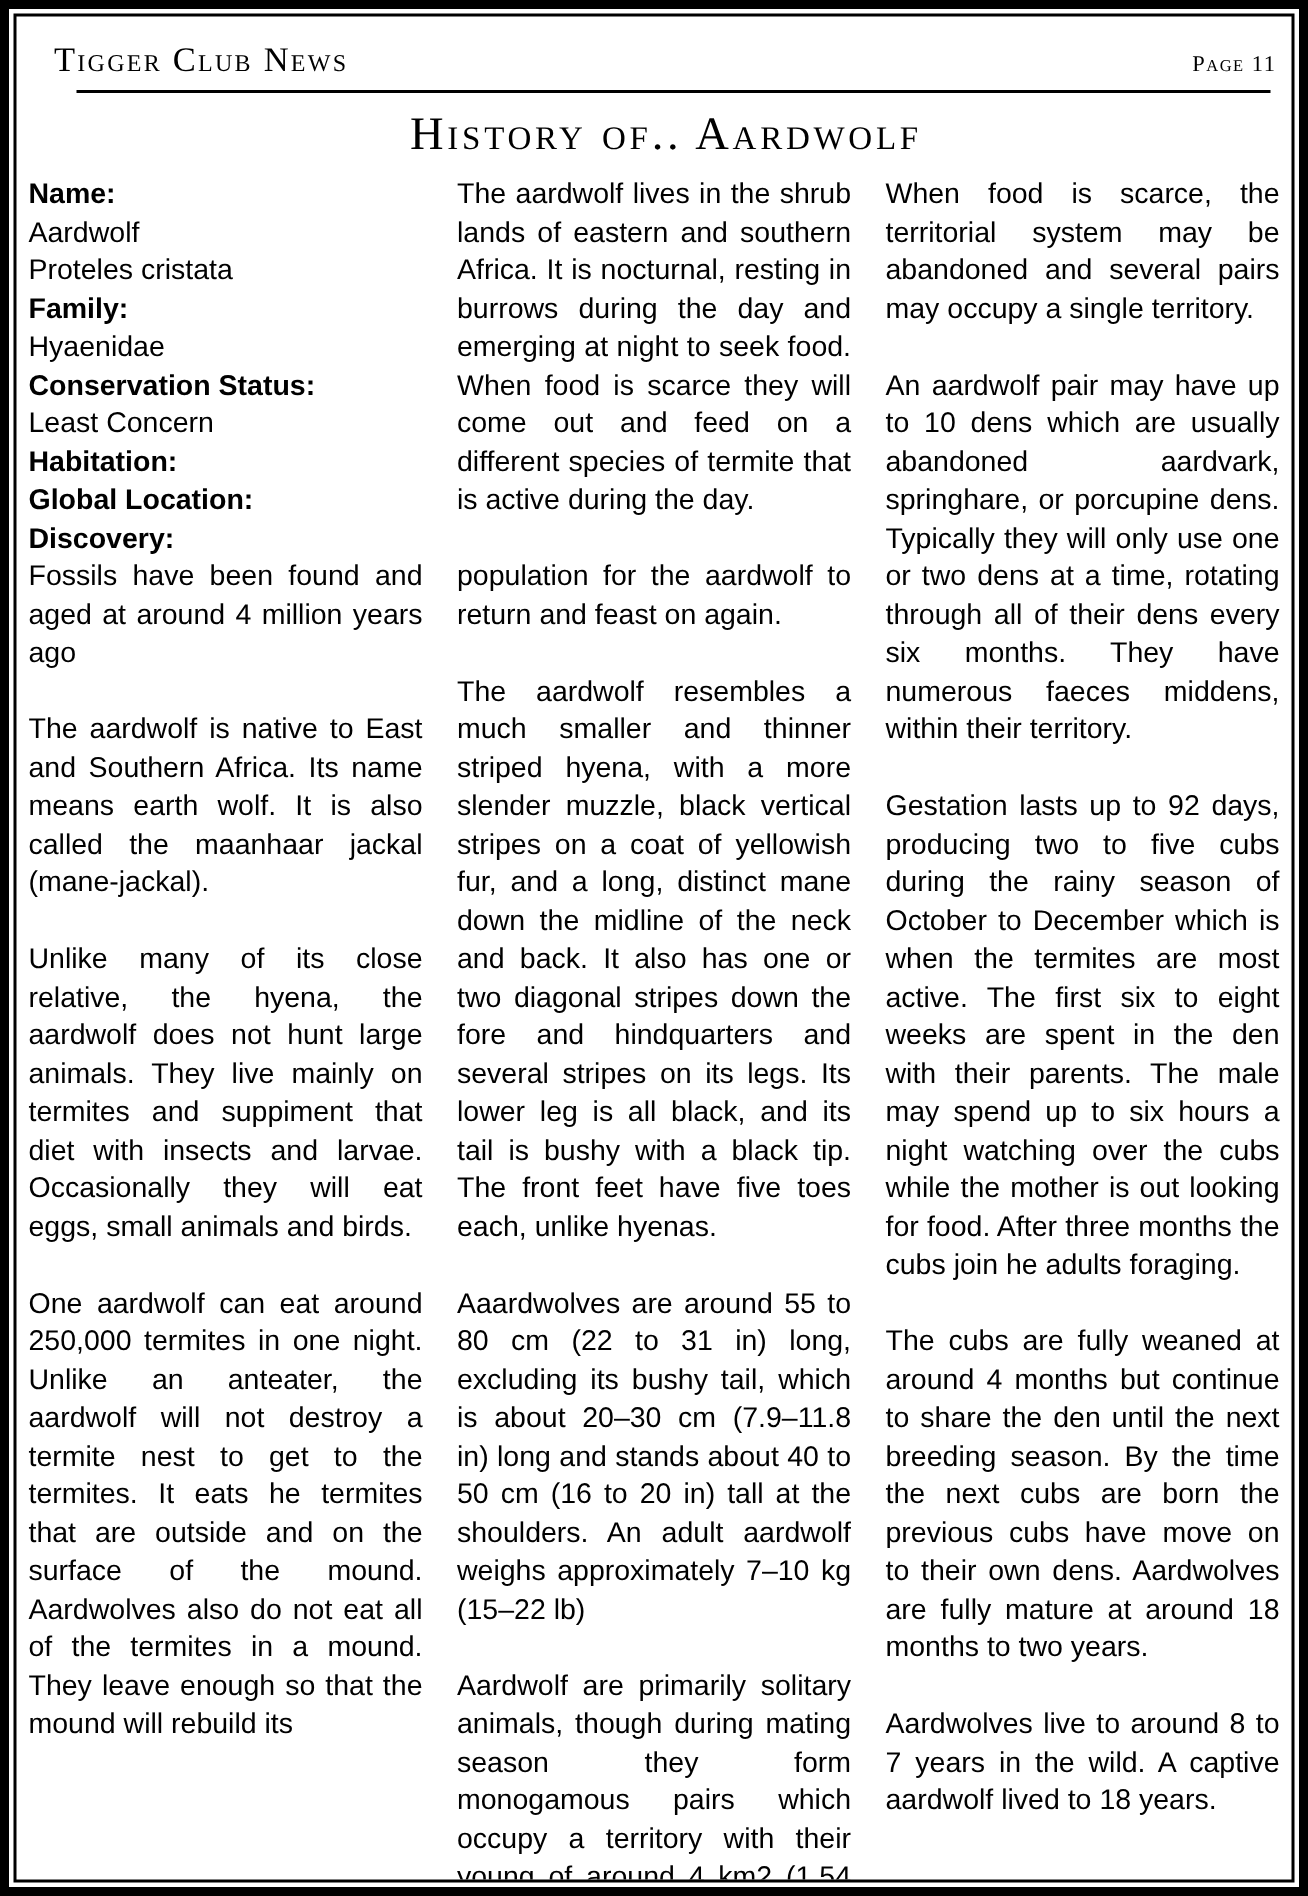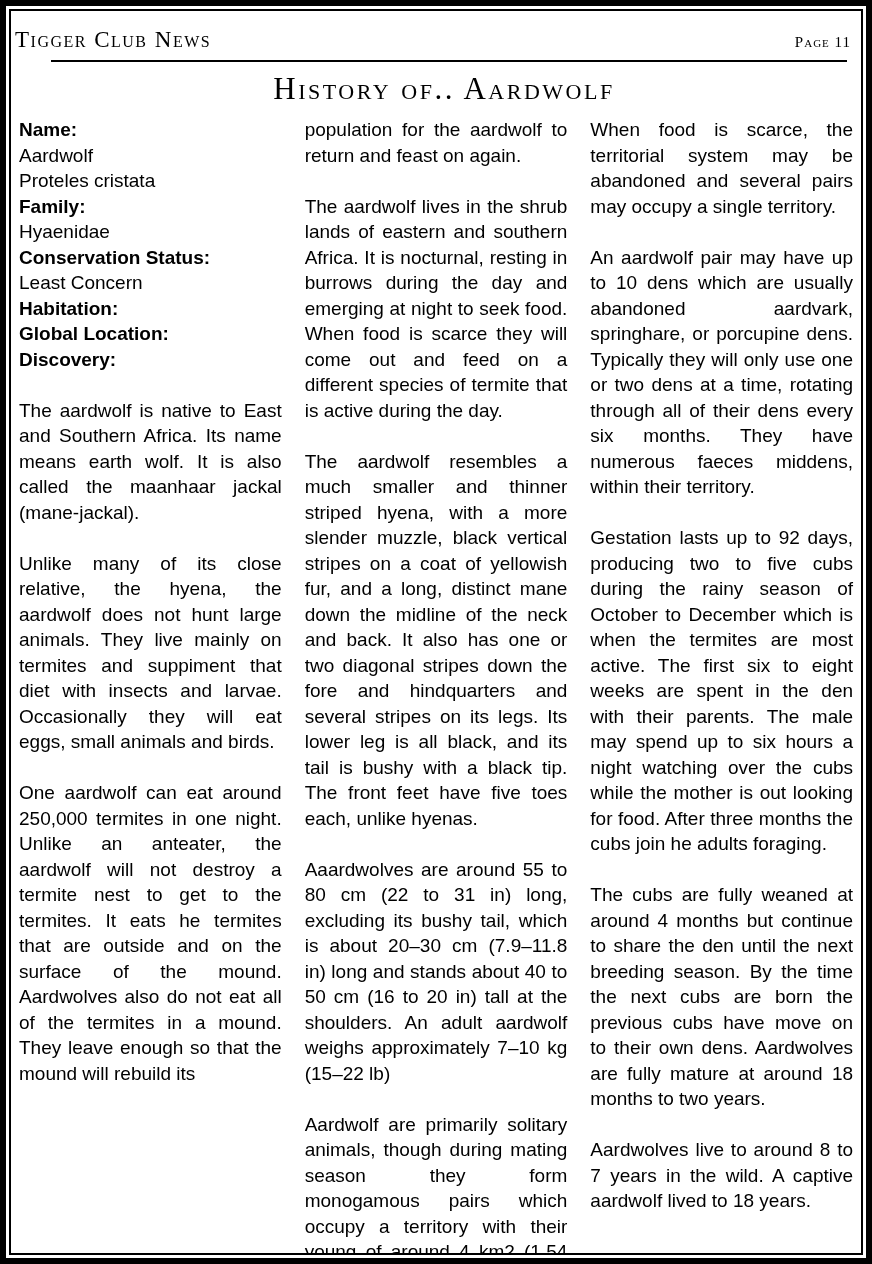--- a/index.html
+++ b/index.html
@@ -7,21 +7,21 @@
     width:872px; height:1264px; box-sizing:border-box;
     background:#fff; border:6px solid #000; padding:3px;
   }
   .inner {
     width:100%; height:100%; box-sizing:border-box;
     border:2px solid #000; overflow:hidden;
     color:#000;
   }
   .hdr {
     display:flex; justify-content:space-between; align-items:baseline;
-    padding:16px 10px 0 4px;
+    padding:16px 10px 0 25px;
     font-family:"Liberation Serif", serif;
     font-variant:small-caps;
   }
   .masthead { font-size:23px; letter-spacing:1.5px; }
   .pagenum  { font-size:15px; letter-spacing:1px; }
   .rule { border:none; border-top:2px solid #000; margin:7px 14px 0 40px; }
   .title {
     text-align:center;
     font-family:"Liberation Serif", serif;
     font-variant:small-caps;
@@ -63,28 +63,29 @@
             <div class="flabel">Name:</div>
             <div class="fvalue">Aardwolf</div>
             <div class="fvalue">Proteles cristata</div>
             <div class="flabel">Family:</div>
             <div class="fvalue">Hyaenidae</div>
             <div class="flabel">Conservation Status:</div>
             <div class="fvalue">Least Concern</div>
             <div class="flabel">Habitation:</div>
             <div class="flabel">Global Location:</div>
             <div class="flabel">Discovery:</div>
+            <div class="fvalue">Fossils have been found and aged at around 4 million years ago</div>
           </div>
           <p>The aardwolf is native to East and Southern Africa. Its name means earth wolf. It is also called the maanhaar jackal (mane-jackal).</p>
           <p>Unlike many of its close relative, the hyena,  the aardwolf does not hunt large animals. They live mainly on termites and suppiment that diet with insects and larvae. Occasionally they will eat eggs, small animals and birds.</p>
           <p>One aardwolf can eat around 250,000 termites in one night. Unlike an anteater, the aardwolf will not destroy a termite nest to get to the termites. It eats he termites that are outside and on the surface of the mound. Aardwolves also do not eat all of the termites in a mound. They leave enough so that the mound will rebuild its</p>
         </div>
       <div class="col">
+          <p>The aardwolf lives in the shrub lands of eastern and southern Africa. It is nocturnal, resting in burrows during the day and emerging at night to seek food. When food is scarce they will come out and feed on a different species of termite that is active during the day.</p>
           <p>population for the aardwolf to return and feast on again.</p>
-          <p>The aardwolf lives in the shrub lands of eastern and southern Africa. It is nocturnal, resting in burrows during the day and emerging at night to seek food. When food is scarce they will come out and feed on a different species of termite that is active during the day.</p>
           <p>The aardwolf resembles a much smaller and thinner striped hyena, with a more slender muzzle, black vertical stripes on a coat of yellowish fur, and a long, distinct mane down the midline of the neck and back. It also has one or two diagonal stripes down the fore and hindquarters and several stripes on its legs. Its lower leg is all black, and its tail is bushy with a black tip. The front feet have five toes each, unlike hyenas.</p>
           <p>Aaardwolves are around 55 to 80 cm (22 to 31 in) long, excluding its bushy tail, which is about 20–30 cm (7.9–11.8 in) long and stands about 40 to 50 cm (16 to 20 in) tall at the shoulders. An adult aardwolf weighs approximately 7–10 kg (15–22 lb)</p>
           <p>Aardwolf are primarily solitary animals, though during mating season they form monogamous pairs which occupy a territory with their young of around 4 km2 (1.54 sq mi)</p>
         </div>
       <div class="col">
           <p>When food is scarce, the territorial system may be abandoned and several pairs may occupy a single territory.</p>
           <p>An aardwolf pair may have up to 10 dens which are usually abandoned aardvark, springhare, or porcupine dens. Typically they will only use one or two dens at a time, rotating through all of their dens every six months. They have numerous faeces middens, within their territory.</p>
           <p>Gestation lasts up to 92 days, producing two to five cubs during the rainy season of October to December which is when the termites are most active. The first six to eight weeks are spent in the den with their parents. The male may spend up to six hours a night watching over the cubs while the mother is out looking for food. After three months the cubs join he adults foraging.</p>
           <p>The cubs are fully weaned at around 4 months but continue to share the den until the next breeding season. By the time the next cubs are born the previous cubs have move on to their own dens. Aardwolves are fully mature at around 18 months to two years.</p>
           <p>Aardwolves live to around 8 to 7 years in the wild. A captive aardwolf lived to 18 years.</p>

